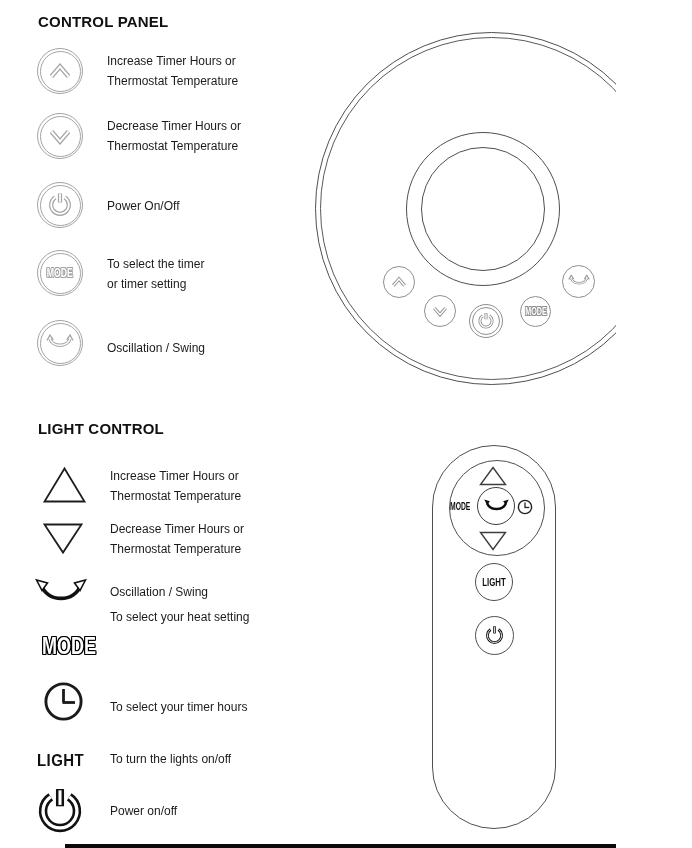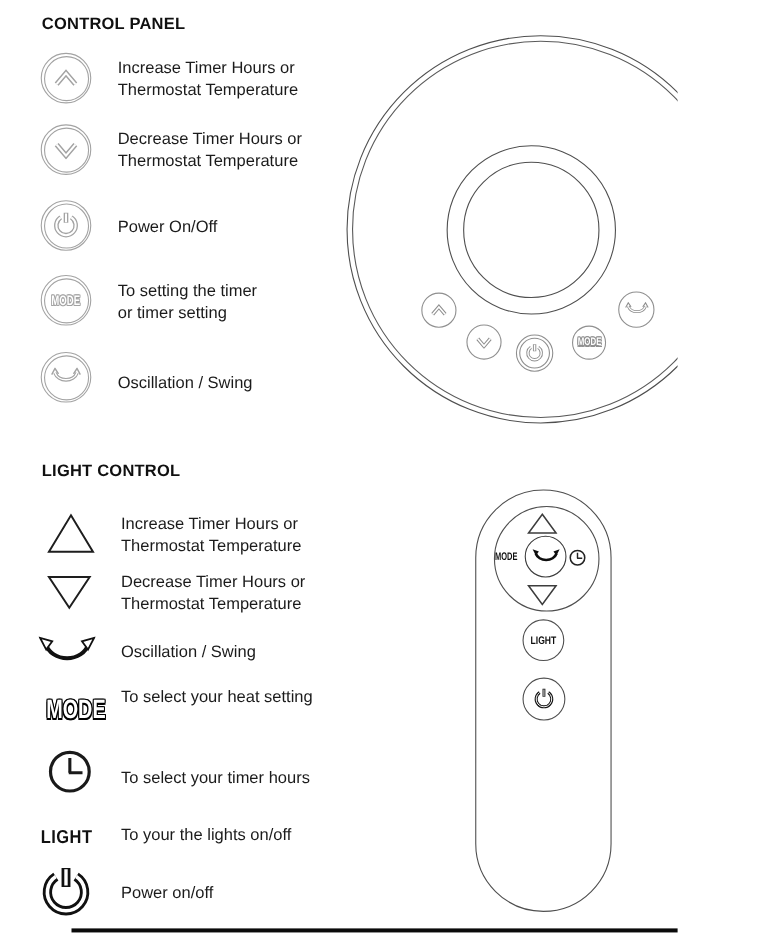--- a/index.html
+++ b/index.html
@@ -3,21 +3,21 @@
 <meta charset="utf-8">
 <style>
   html,body{margin:0;padding:0;background:#fff;}
   .canvas{position:relative;width:616px;height:848px;background:#ffffff;
           font-family:"Liberation Sans",sans-serif;color:#1b1b1b;overflow:hidden;}
 
   
   .sect-h{position:absolute;left:38px;font-size:15px;font-weight:bold;color:#101010;letter-spacing:.2px;}
 
   
-  .ltxt{position:absolute;left:107px;font-size:15px;line-height:19.5px;color:#1b1b1b;}
+  .ltxt{position:absolute;left:107px;font-size:12px;line-height:19.5px;color:#1b1b1b;}
   .ltxt div{white-space:nowrap;}
 
   
   .gring{position:absolute;left:37px;width:46px;height:46px;border:1.4px solid #a3a3a3;
          border-radius:50%;box-sizing:border-box;display:flex;align-items:center;justify-content:center;}
   .gring .inner{position:absolute;inset:1.5px;border:1.1px solid #a3a3a3;border-radius:50%;}
 
   .mode-outline-gray{font-weight:bold;font-size:12.5px;letter-spacing:0;color:#fff;
      transform:scaleX(.7);
      text-shadow:-1px -1px 0 #a3a3a3,0 -1px 0 #a3a3a3,1px -1px 0 #a3a3a3,-1px 0 0 #a3a3a3,
@@ -102,21 +102,21 @@
   </div>
   <div class="ltxt" style="top:197px">
     <div>Power On/Off</div>
   </div>
 
   <div class="gring" style="top:250px">
     <span class="inner"></span>
     <span class="mode-outline-gray">MODE</span>
   </div>
   <div class="ltxt" style="top:255px">
-    <div>To setting the timer</div>
+    <div>To select the timer</div>
     <div>or timer setting</div>
   </div>
 
   <div class="gring" style="top:320px">
     <span class="inner"></span>
     <svg width="28" height="18" viewBox="-14 -9 28 18">
       <path d="M -10 -4 A 10.5 9 0 0 0 10 -4" fill="none" stroke="#a3a3a3" stroke-width="3.4"></path>
       <path d="M -10 -4 A 10.5 9 0 0 0 10 -4" fill="none" stroke="#ffffff" stroke-width="1.4"></path>
       <path d="M -13 -2.5 L -10 -8 L -6.8 -3.2" fill="none" stroke="#a3a3a3" stroke-width="1.3"></path>
       <path d="M 13 -2.5 L 10 -8 L 6.8 -3.2" fill="none" stroke="#a3a3a3" stroke-width="1.3"></path>
@@ -188,36 +188,36 @@
   <svg class="abs" style="left:35px;top:578px" width="52" height="30" viewBox="-26 -15 52 30">
     <path d="M -19 -7 A 19.5 16 0 0 0 19 -7" fill="none" stroke="#111111" stroke-width="3.6"></path>
     <polygon points="-24.5,-13 -19,-2.5 -13.5,-10" fill="#ffffff" stroke="#111111" stroke-width="1.6"></polygon>
     <polygon points="24.5,-13 19,-2.5 13.5,-10" fill="#ffffff" stroke="#111111" stroke-width="1.6"></polygon>
   </svg>
   <div class="ltxt" style="left:110px;top:583px">
     <div>Oscillation / Swing</div>
   </div>
 
   <div class="mode-outline-big" style="top:632px">MODE</div>
-  <div class="ltxt" style="left:110px;top:624px">
+  <div class="ltxt" style="left:110px;top:608px">
     <div>To select your heat setting</div>
   </div>
 
   <svg class="abs" style="left:43px;top:681px" width="41" height="41" viewBox="-20.5 -20.5 41 41">
     <circle cx="0" cy="0" r="17.6" fill="none" stroke="#1a1a1a" stroke-width="2.9"></circle>
     <path d="M 0 1 L 0 -12.5" fill="none" stroke="#1a1a1a" stroke-width="2.8"></path>
     <path d="M -1 1 L 11.5 1" fill="none" stroke="#1a1a1a" stroke-width="2.8"></path>
   </svg>
   <div class="ltxt" style="left:110px;top:698px">
     <div>To select your timer hours</div>
   </div>
 
   <div class="light-big" style="top:751px">LIGHT</div>
   <div class="ltxt" style="left:110px;top:750px">
-    <div>To your the lights on/off</div>
+    <div>To turn the lights on/off</div>
   </div>
 
   <svg class="abs" style="left:35px;top:787px" width="50" height="53" viewBox="-13 -12.5 26 27.5">
     <path d="M -4.8 -7.4 A 8.8 8.8 0 1 0 4.8 -7.4" fill="none" stroke="#111111" stroke-width="4.4"></path>
     <path d="M 0 -11.5 L 0 -2.5" fill="none" stroke="#111111" stroke-width="4.2"></path>
     <path d="M -4.8 -7.4 A 8.8 8.8 0 1 0 4.8 -7.4" fill="none" stroke="#ffffff" stroke-width="1.7"></path>
     <path d="M 0 -10.8 L 0 -3.2" fill="none" stroke="#ffffff" stroke-width="1.6"></path>
   </svg>
   <div class="ltxt" style="left:110px;top:802px">
     <div>Power on/off</div>

